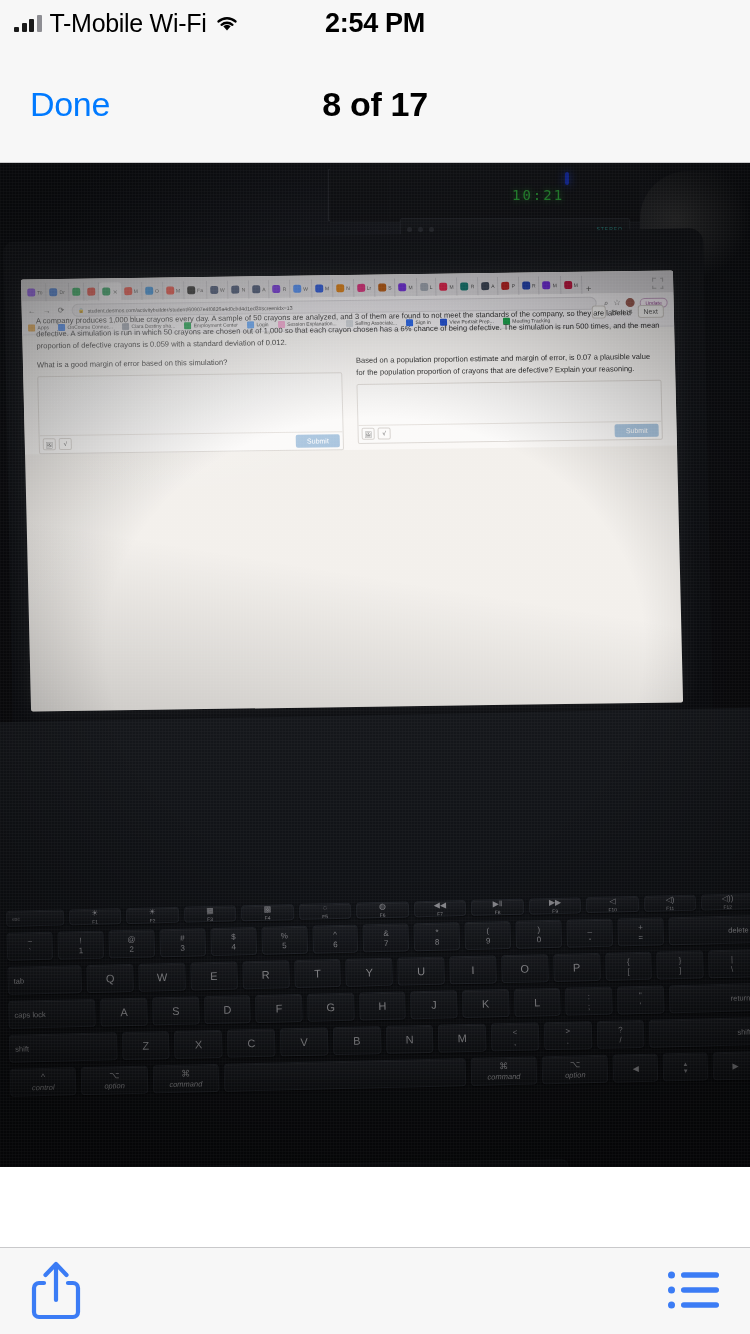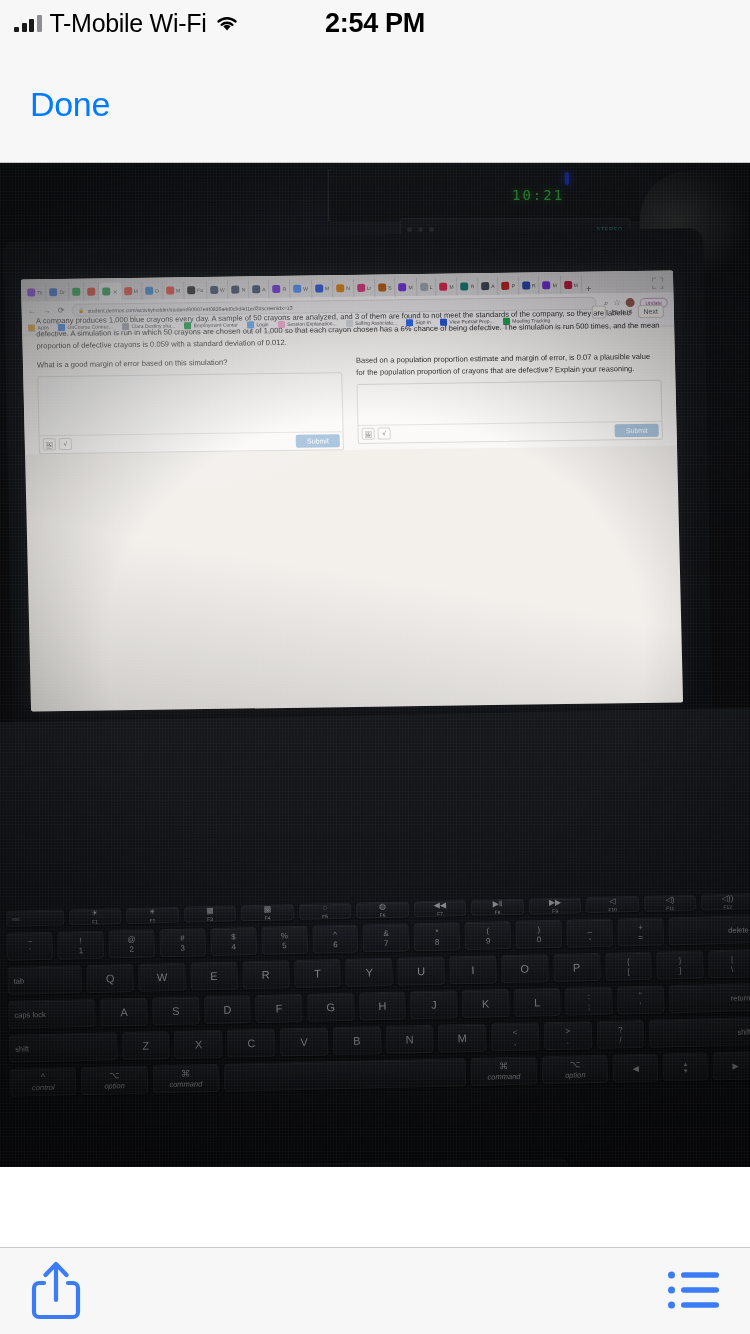--- a/index.html
+++ b/index.html
@@ -316,20 +316,21 @@
         </svg>
       </span>
     </div>
     <div class="sb-center">
       <span class="clock">2:54 PM</span>
     </div>
   </div>
 
   <div class="navbar">
     <button class="done-btn">Done</button>
+    <div class="nav-title">8 of 17</div>
   </div>
 
   <div class="photo">
     <div class="room-bg"></div>
     <div class="tv-panel"></div>
     <div class="shelf-unit"></div>
     <div class="led-clock">10:21</div>
     <div class="led-blue"></div>
     <div class="receiver">
       <span class="knob"></span>

